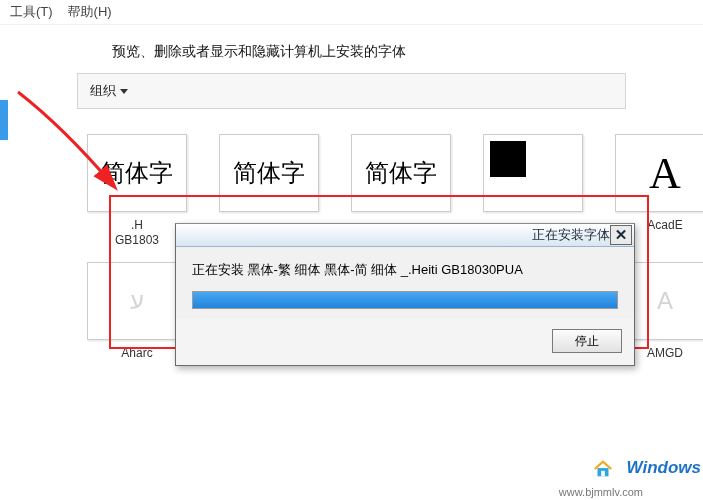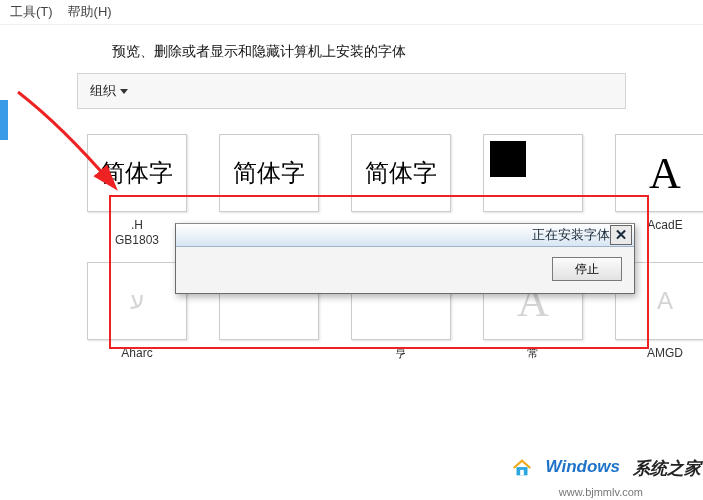--- a/index.html
+++ b/index.html
@@ -281,29 +281,34 @@
   <path d="M10 20 Q 55 55 104 112" stroke="#e22" stroke-width="3" fill="none" marker-end="url(#ah)"></path>
 </svg>
 
 <div class="dialog">
   <div class="dialog-title">
     <span>正在安装字体</span>
     <div class="close-btn">
       <span>✕</span>
     </div>
   </div>
+  <div class="dialog-body">
+    <div>正在安装 黑体-繁 细体  黑体-简 细体 _.Heiti GB18030PUA</div>
+    <div class="progress-track">
+      <div class="progress-fill"></div>
+    </div>
+  </div>
   <div class="dialog-btnrow">
     <div class="dlg-btn">停止</div>
   </div>
 </div>
 
 <div class="wm-br">
   <span class="house-icon">
     <svg viewBox="0 0 24 24" width="22" height="22">
       <path d="M3 12 L12 4 L21 12" stroke="#f2a81d" stroke-width="2.4" fill="none"></path>
       <rect x="6" y="11" width="12" height="9" fill="#2aa6e0"></rect>
       <rect x="10" y="14" width="4" height="6" fill="#fff"></rect>
     </svg>
   </span>
   <span class="blue">Windows</span>
-    <span class="black">系统之家</span>
 </div>
 <div class="wm-url">www.bjmmlv.com</div>
 
 </body></html>

